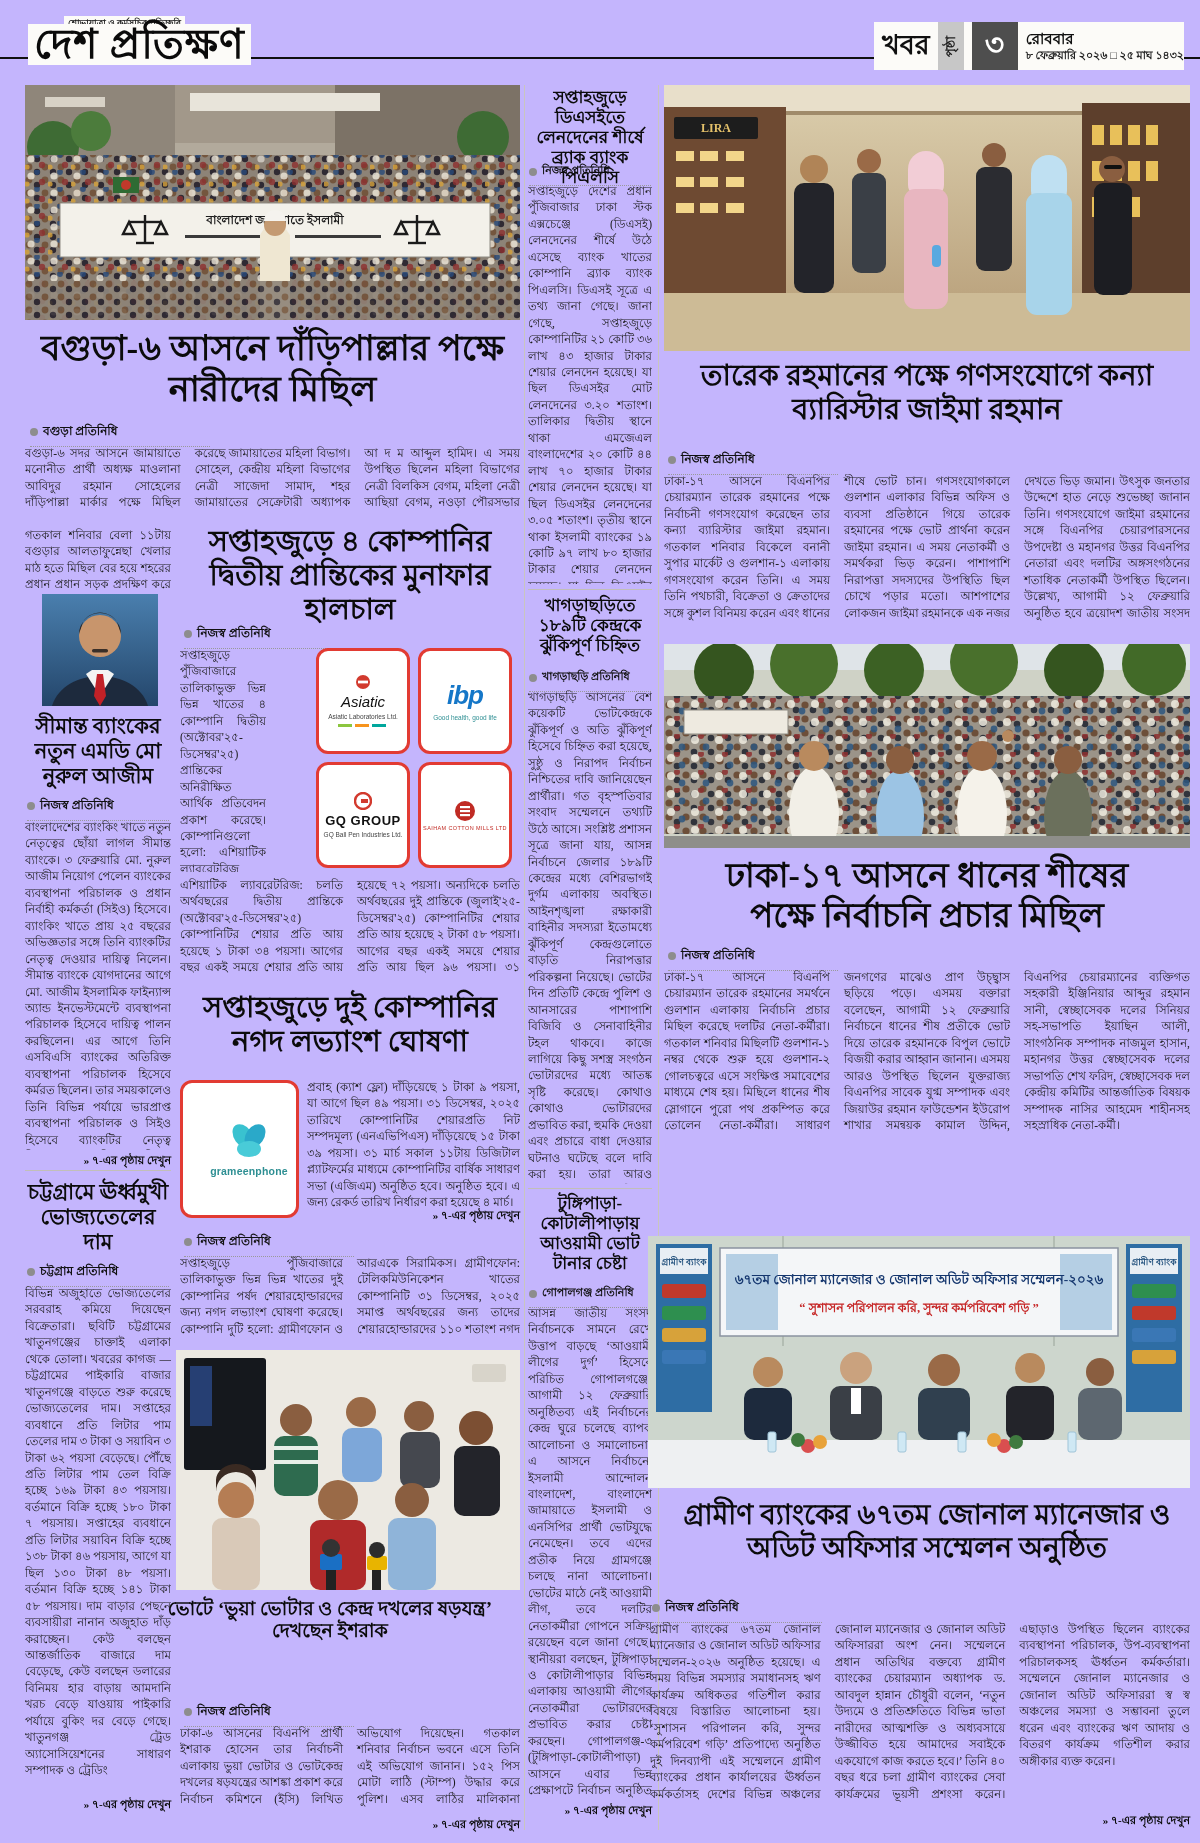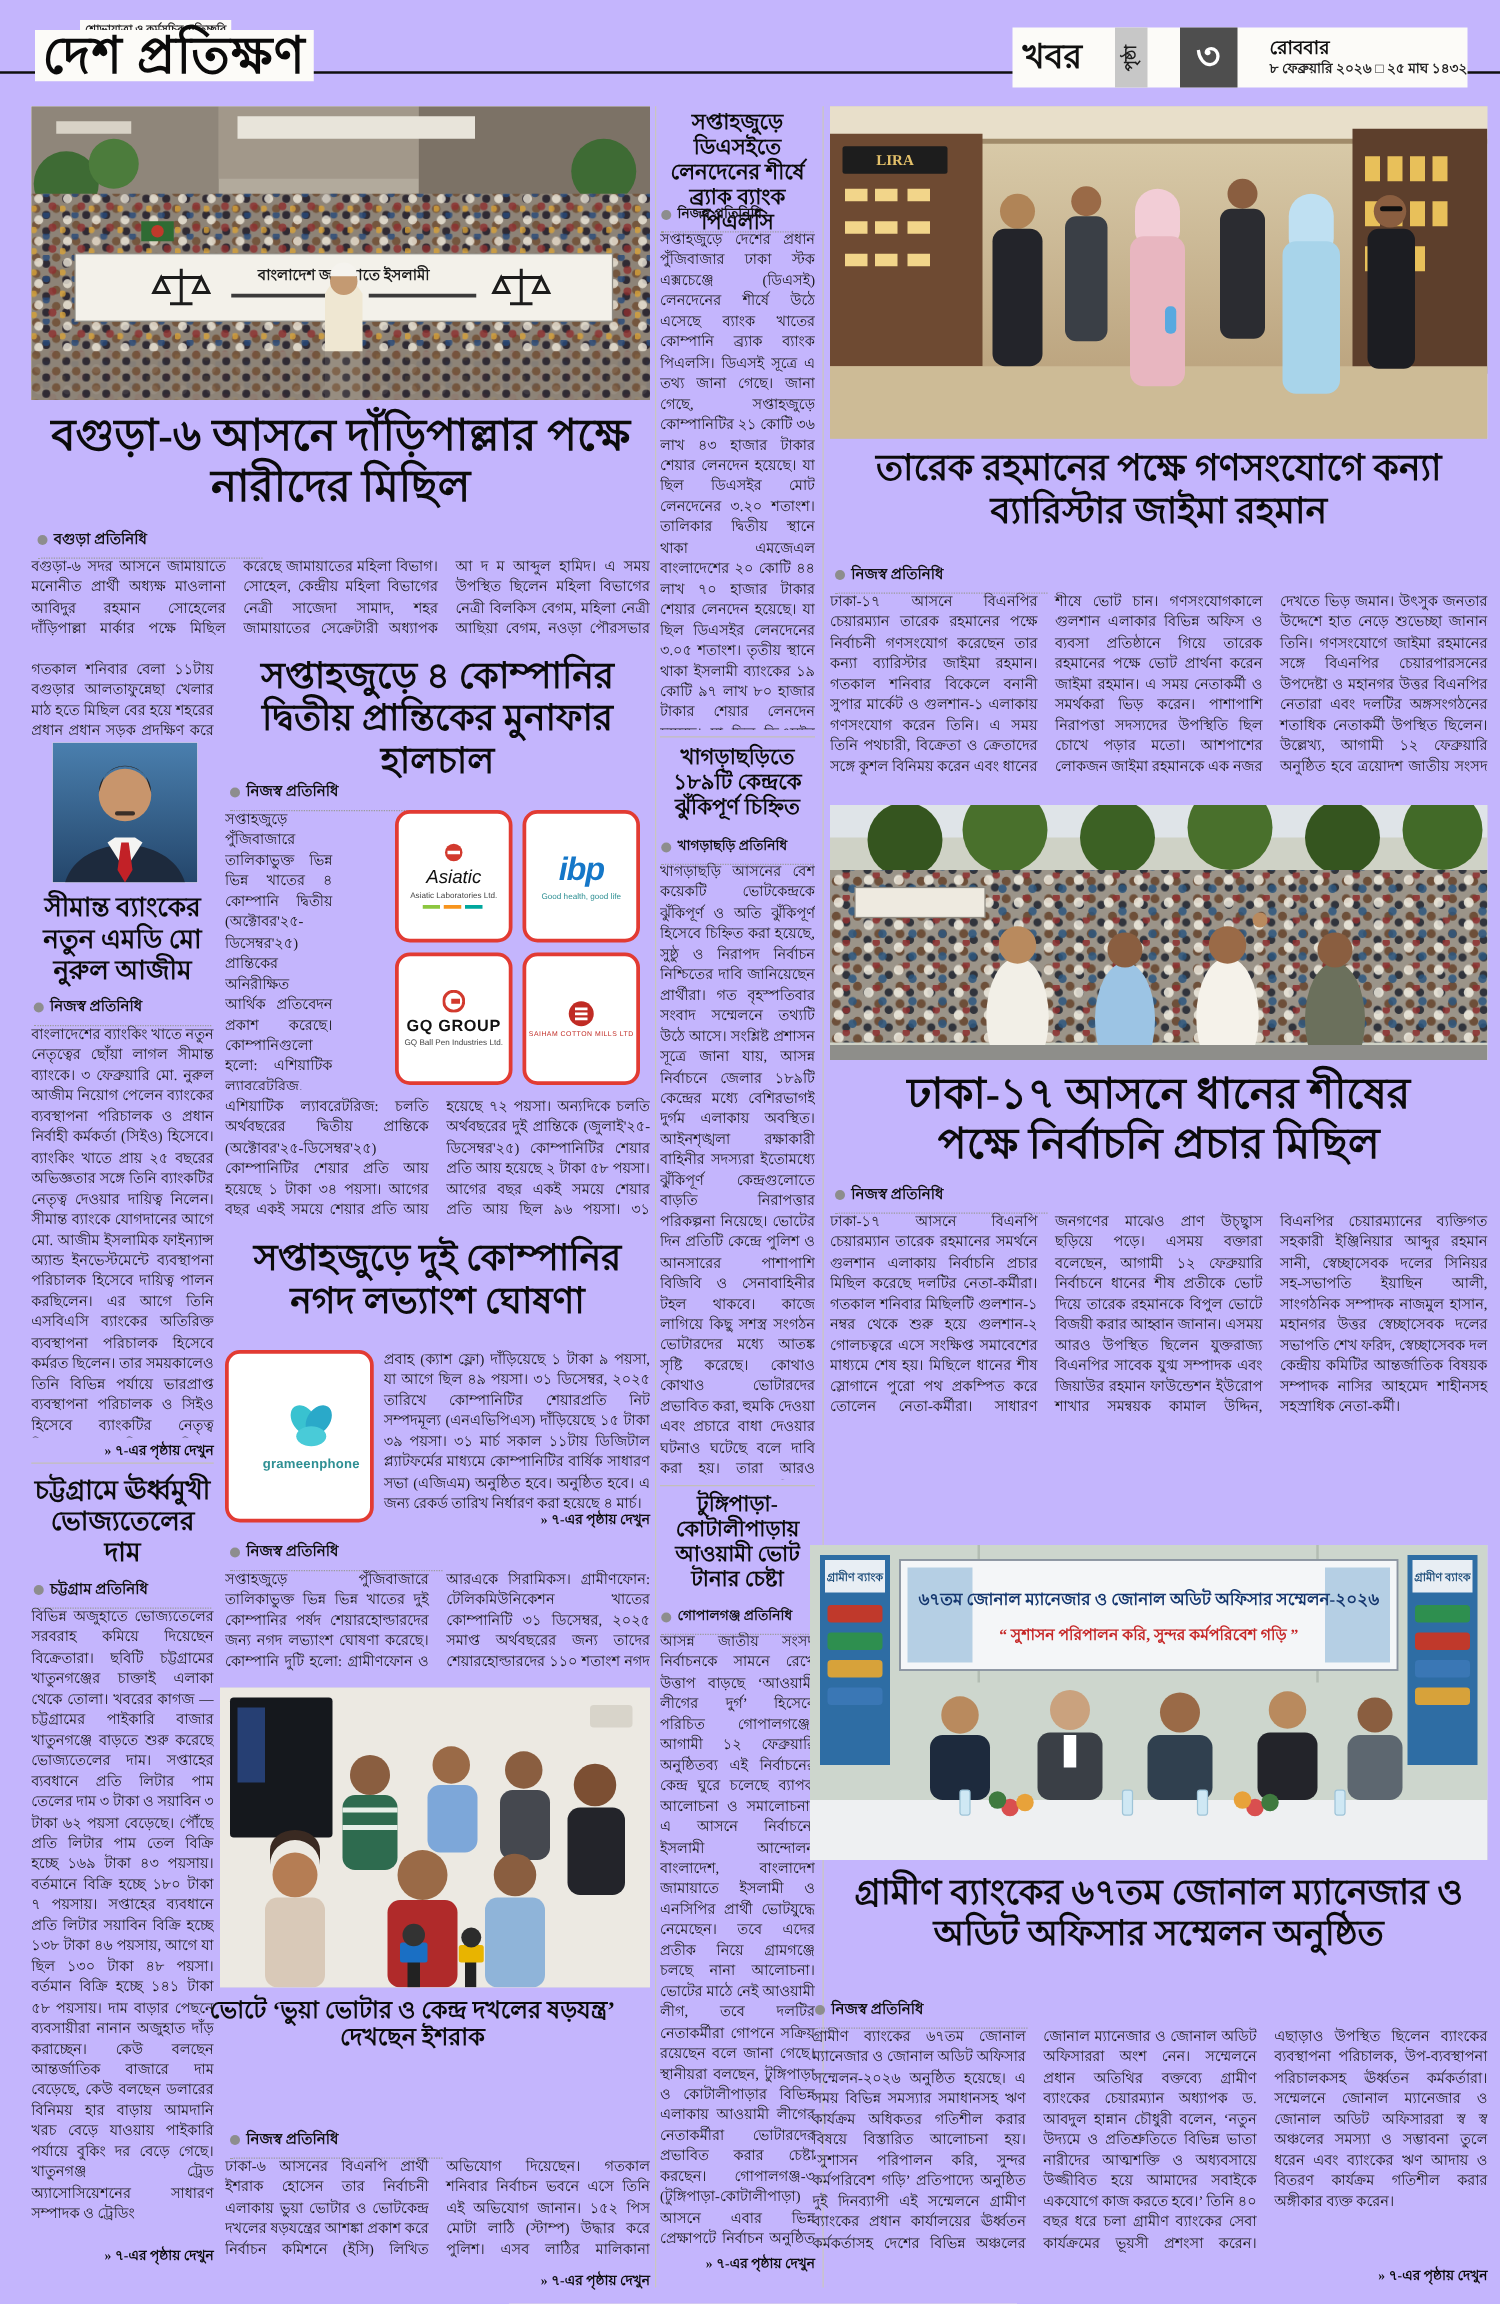--- a/index.html
+++ b/index.html
@@ -3,21 +3,21 @@
 <meta charset="utf-8">
 <style>
   html,body{margin:0;padding:0;background:#e9e7e2;}
   #page{position:relative;width:1200px;height:1843px;background:#c4b5fd;overflow:hidden;
         font-family:"Liberation Serif",serif;color:#141414;}
   
   .hdr-rule{position:absolute;left:0;top:57px;width:1200px;height:2px;background:#101010;}
   .tagline{position:absolute;left:64px;top:16px;font-size:9px;font-weight:700;color:#222;background:#fcfbf8;padding:0 4px;}
   .masthead{position:absolute;left:28px;top:24px;font-size:41px;font-weight:900;color:#0a0a0a;
             background:#fcfbf8;padding:0 6px;letter-spacing:1px;line-height:1;}
-  .hdr-right{position:absolute;right:26px;top:22px;display:flex;align-items:center;gap:26px;background:#fcfbf8;padding-left:8px;}
+  .hdr-right{position:absolute;right:16px;top:22px;display:flex;align-items:center;gap:8px;background:#fcfbf8;padding-left:8px;}
   .hdr-section{font-size:27px;font-weight:900;color:#101010;}
   .page-word{width:26px;height:48px;background:#c7c7c7;color:#1c1c1c;display:flex;align-items:center;justify-content:center;
              font-size:13px;font-weight:700;writing-mode:vertical-rl;transform:rotate(180deg);}
   .page-num{width:46px;height:48px;background:#4e4e4e;color:#ffffff;display:flex;align-items:center;justify-content:center;
             font-size:30px;font-weight:900;}
   .hdr-date{display:flex;flex-direction:column;justify-content:flex-end;line-height:1.25;}
   .hdr-day{font-size:15px;font-weight:900;color:#101010;}
   .hdr-dateline{font-size:11px;font-weight:700;color:#222;}
   
   .abs{position:absolute;}

